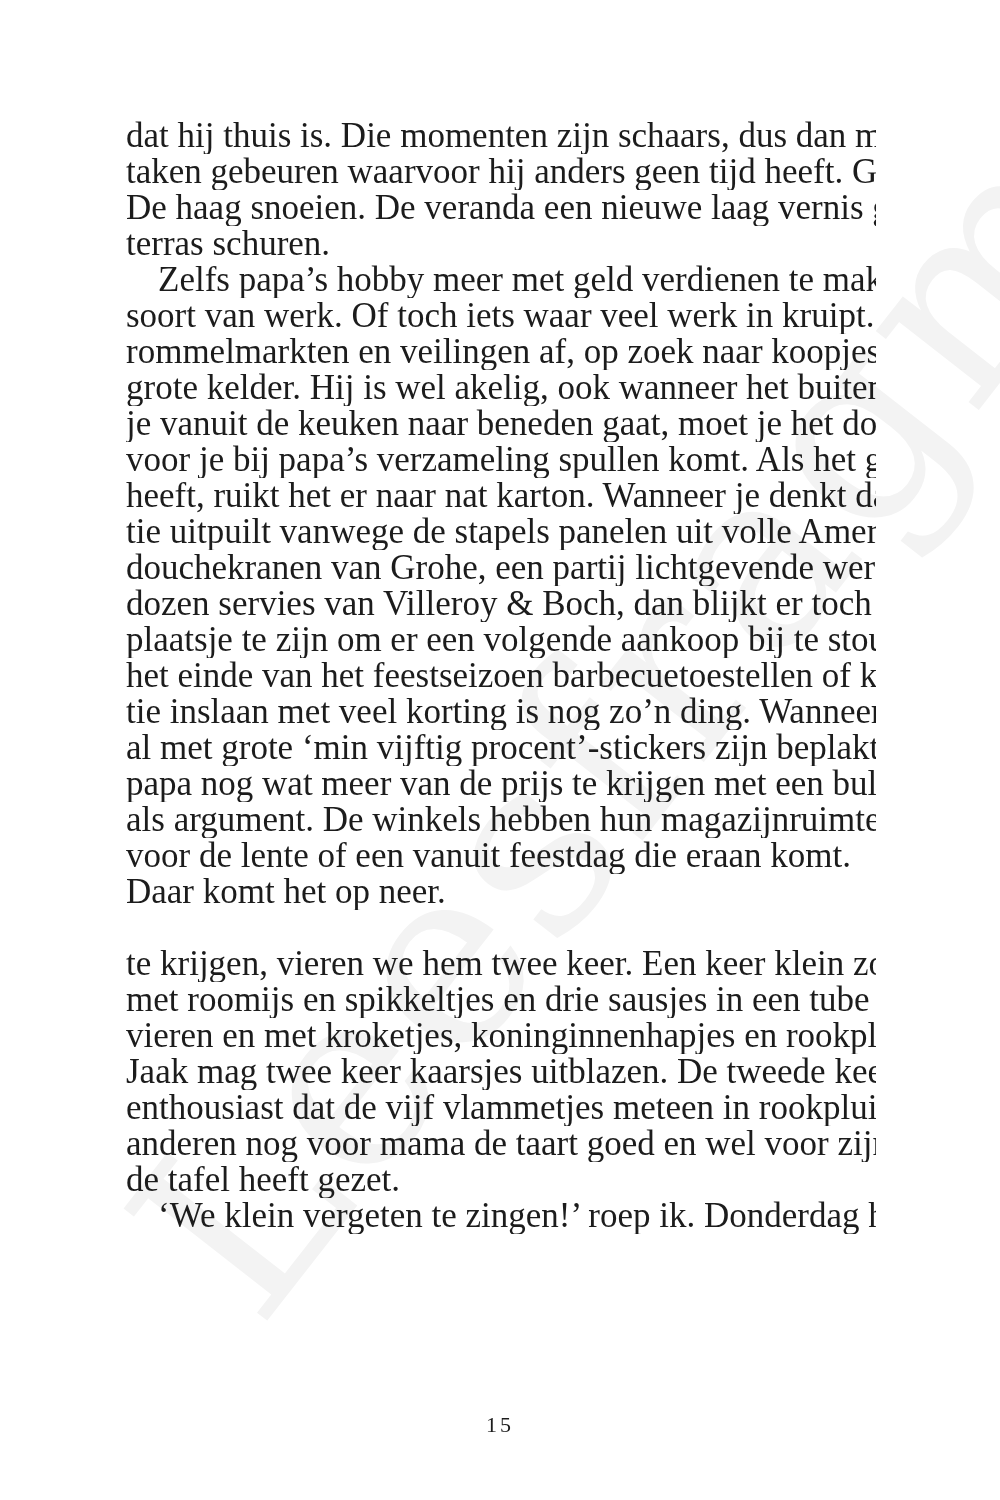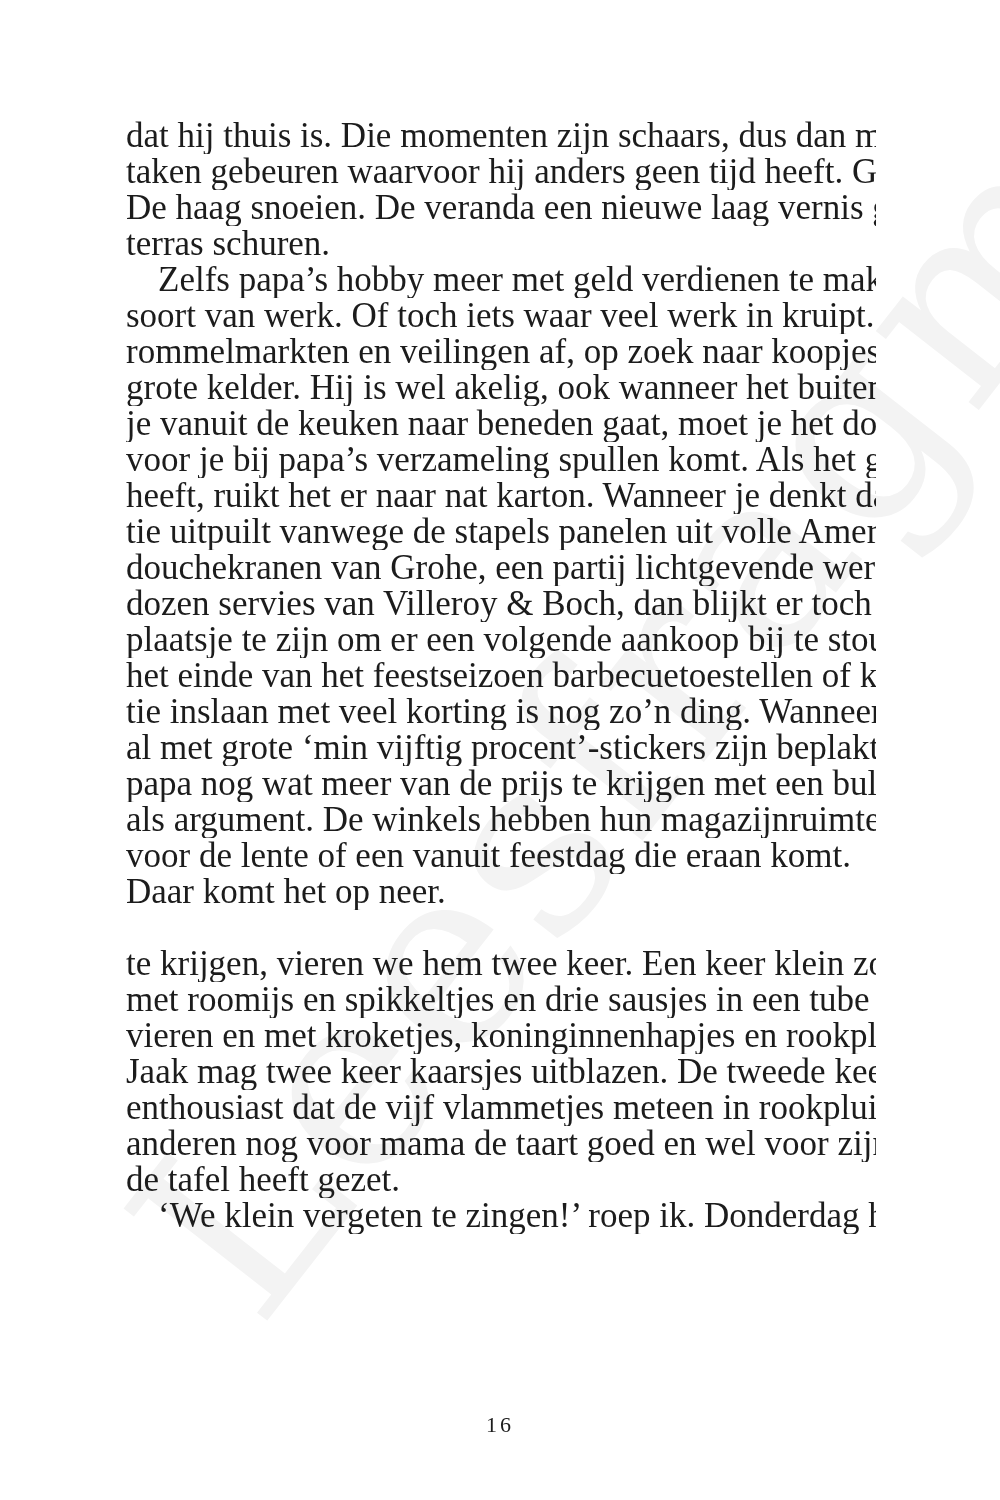--- a/index.html
+++ b/index.html
@@ -121,15 +121,15 @@
       <div class="line">anderen nog voor mama de taart goed en wel voor zijn neus op</div>
       <div class="line last">de tafel heeft gezet.</div>
     </div>
 
     <div class="paragraph">
       <div class="line indent">‘We klein vergeten te zingen!’ roep ik. Donderdag hadden we</div>
     </div>
 
   </div>
 
-  <div class="page-number">16</div>
+  <div class="page-number">15</div>
 
 </div>
 
 </body></html>

